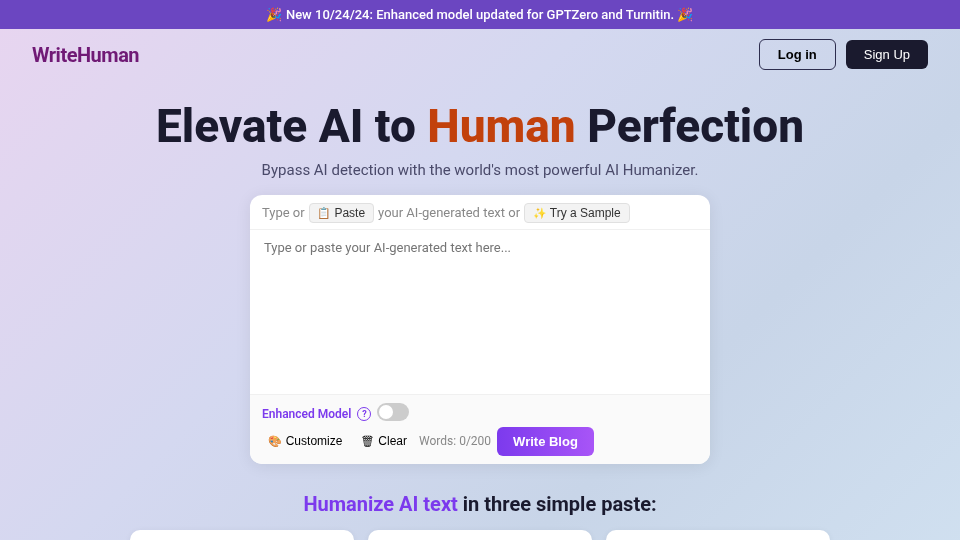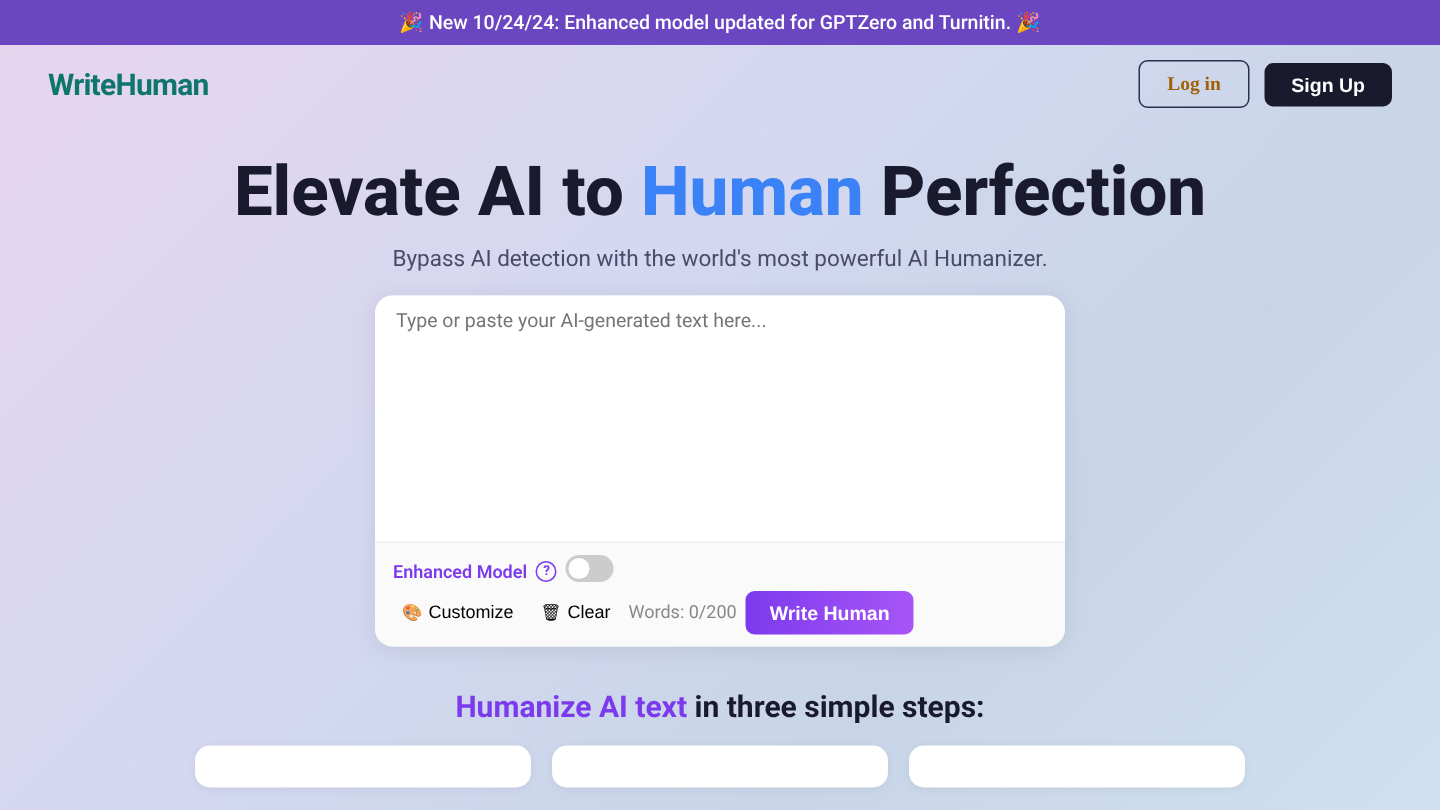--- a/index.html
+++ b/index.html
@@ -24,21 +24,21 @@
     .navbar {
       display: flex;
       align-items: center;
       justify-content: space-between;
       padding: 10px 32px;
       background: transparent;
     }
     .nav-logo {
       font-size: 20px;
       font-weight: 700;
-      color: #0f766e;
+      color: #701a75;
       letter-spacing: -0.5px;
     }
     .nav-links {
       display: flex;
       gap: 28px;
       align-items: center;
     }
     .nav-link {
       color: #2d2d4e;
       font-size: 14px;
@@ -54,49 +54,48 @@
       gap: 10px;
       align-items: center;
     }
     .btn-login {
       padding: 7px 18px;
       border: 1.5px solid #2d2d4e;
       border-radius: 6px;
       background: transparent;
       font-size: 13px;
       font-weight: 600;
-      color: #a16207;
-      cursor: pointer;
-      font-family: Liberation Serif, serif;
+      color: #000000;
+      cursor: pointer;
     }
     .btn-signup {
       padding: 7px 18px;
       border: none;
       border-radius: 6px;
       background: #1a1a2e;
       color: white;
       font-size: 13px;
-      font-weight: 700;
+      font-weight: 400;
       cursor: pointer;
     }
 
     
     .hero {
       text-align: center;
       padding: 20px 16px 10px;
     }
     .hero-title {
       font-size: 46px;
       font-weight: 800;
       color: #1a1a2e;
       line-height: 1.15;
       margin-bottom: 8px;
     }
     .hero-title .highlight {
-      color: #3b82f6;
+      color: #c2410c;
     }
     .hero-subtitle {
       font-size: 15px;
       color: #4a4a6a;
       margin-bottom: 16px;
     }
 
     
     .editor-card {
       background: white;
@@ -287,48 +286,60 @@
   </div>
 </nav>
 
 <section class="hero">
   <h1 class="hero-title">
     <span>Elevate AI to </span><span class="highlight">Human</span><span> Perfection</span>
   </h1>
   <p class="hero-subtitle">Bypass AI detection with the world's most powerful AI Humanizer.</p>
 
   <div class="editor-card">
+    <div class="editor-toolbar">
+      <span>Type or</span>
+      <button class="paste-btn">
+        <span class="icon-clipboard"></span>
+        <span>Paste</span>
+      </button>
+      <span>your AI-generated text or</span>
+      <button class="sample-btn">
+        <span class="icon-sample"></span>
+        <span>Try a Sample</span>
+      </button>
+    </div>
     <textarea class="editor-textarea" placeholder="Type or paste your AI-generated text here..." style=""></textarea>
     <div class="editor-footer">
       <div class="enhanced-model-group">
         <span>Enhanced Model</span>
         <span class="help-icon">?</span>
         <div class="toggle"></div>
       </div>
       <div class="editor-actions">
         <button class="customize-btn">
           <span class="icon-paint"></span>
           <span>Customize</span>
         </button>
         <button class="clear-btn">
           <span class="icon-trash"></span>
           <span>Clear</span>
         </button>
         <span class="words-counter">
           <span>Words: 0/200</span>
         </span>
-        <button class="write-human-btn">Write Human</button>
+        <button class="write-human-btn">Write Blog</button>
       </div>
     </div>
   </div>
 </section>
 
 <section class="steps-section">
   <h2 class="steps-title">
-    <span class="highlight">Humanize AI text</span><span class="dark-part"> in three simple steps:</span>
+    <span class="highlight">Humanize AI text</span><span class="dark-part"> in three simple paste:</span>
   </h2>
   <div class="steps-grid">
     <div class="step-card">
       
       
       
     </div>
     <div class="step-card">
       
       

